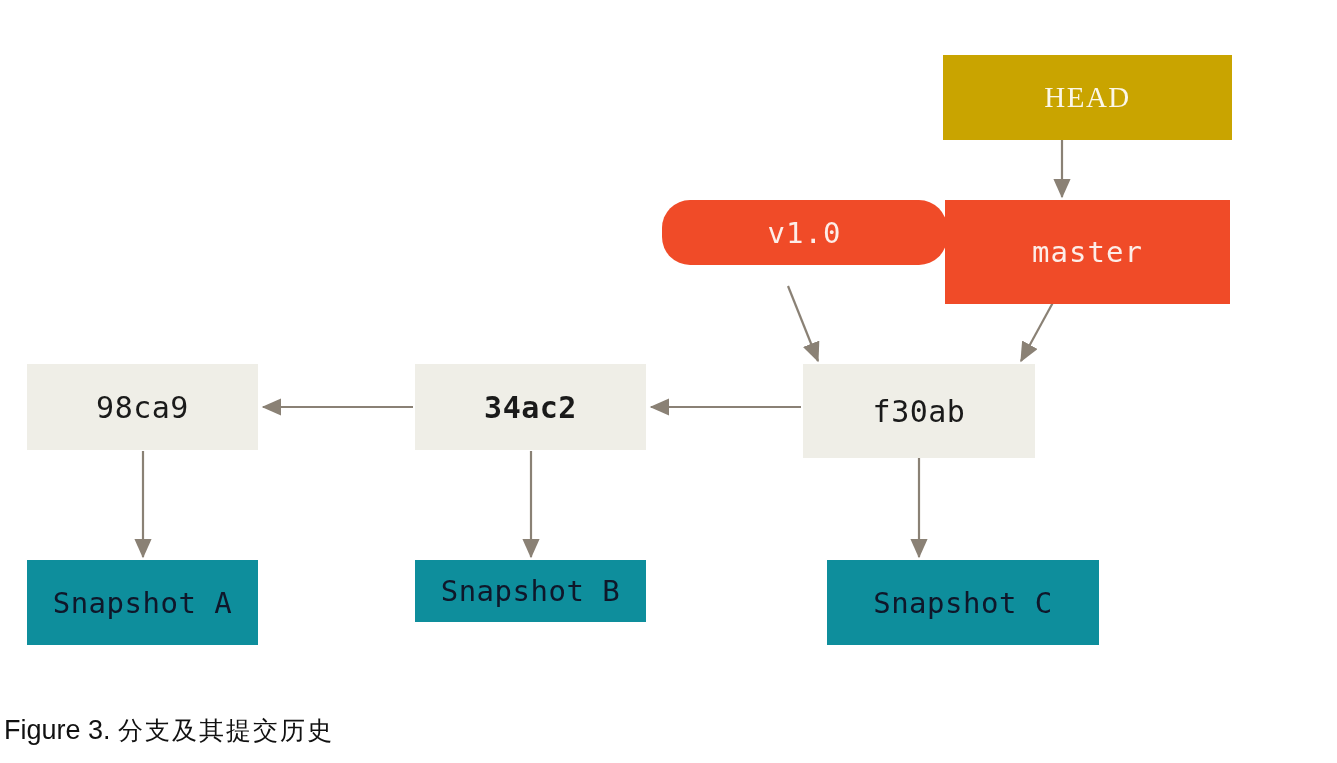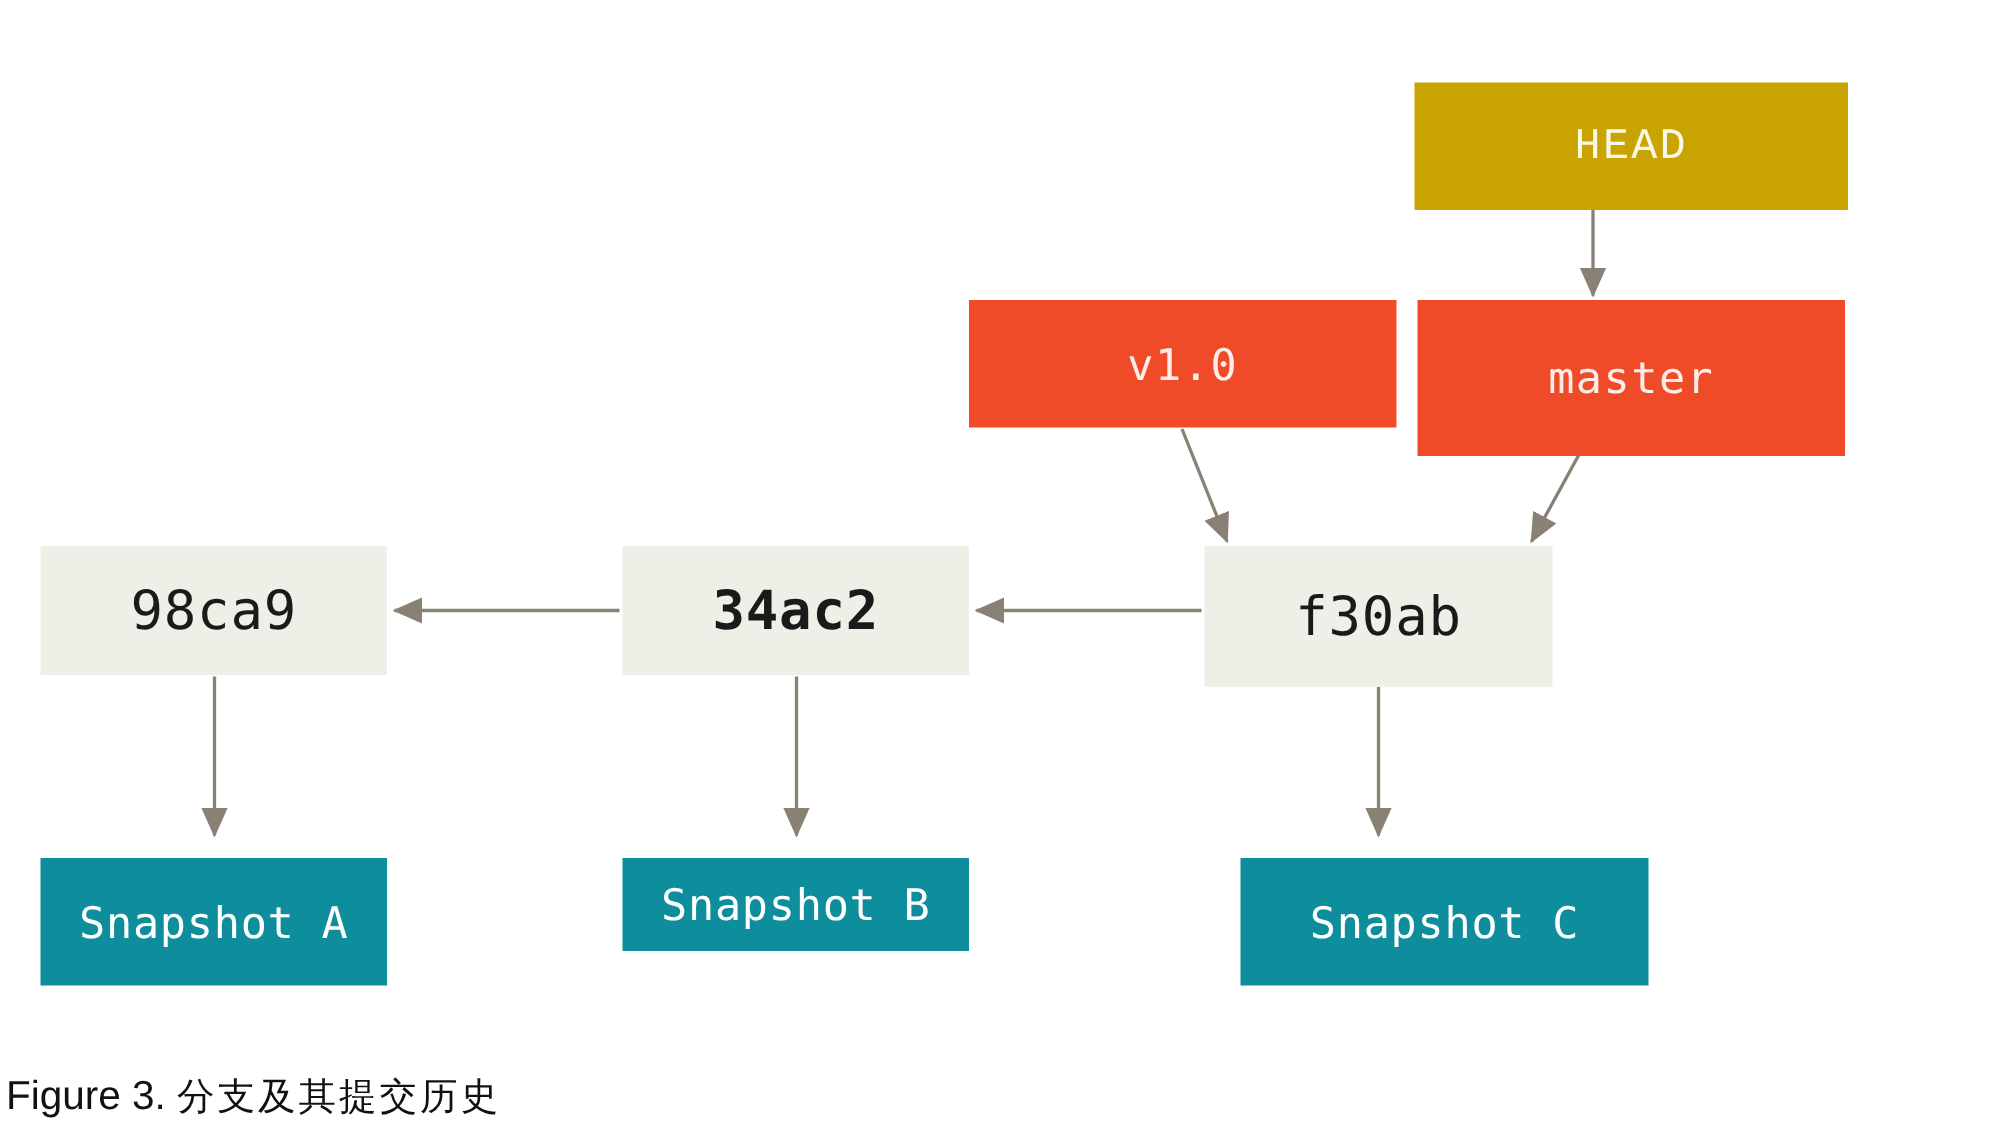--- a/index.html
+++ b/index.html
@@ -25,46 +25,45 @@
     position: absolute;
     display: flex;
     align-items: center;
     justify-content: center;
     box-sizing: border-box;
     letter-spacing: 0.5px;
   }
   .node-head {
     background: #C9A400;
     color: #FBF7E8;
-    font-family: Liberation Mono, monospace;
+    font-family: Liberation Serif, serif;
     font-size: 29px;
     letter-spacing: 1.5px;
     align-items: center;
   }
   .node-ref {
     background: #F04B28;
     color: #FDEDE8;
     font-family: "DejaVu Sans Mono", monospace;
     font-size: 29px;
     letter-spacing: 1px;
   }
   .node-commit {
     background: #EFEEE7;
     color: #1A1A1A;
     font-family: "DejaVu Sans Mono", monospace;
-    font-size: 36px;
+    font-size: 30px;
     letter-spacing: 0.5px;
   }
   .node-snapshot {
     background: #0E8E9C;
-    color: #ffffff;
+    color: #0f172a;
     font-family: "DejaVu Sans Mono", monospace;
     font-size: 29px;
     letter-spacing: 0.5px;
-    margin-top: 12px;
   }
   .caption {
     position: absolute;
     left: 4px;
     top: 690px;
     font-family: "Liberation Sans", sans-serif;
     font-size: 27px;
     color: #111111;
     white-space: nowrap;
     margin-top: 24px;
@@ -125,21 +124,21 @@
 
     <g>
       <line x1="919" y1="451" x2="919" y2="557" stroke="#8A8175" stroke-width="2.2" marker-end="url(#ah)"></line>
     </g>
   </svg>
 
   <div class="node node-head" style="left:943px; top:55px; width:289px; height:85px;">
     <span>HEAD</span>
   </div>
 
-  <div class="node node-ref" style="left:646px; top:200px; width:285px; height:85px;">
+  <div class="node node-ref" style="left:662px; top:200px; width:285px; height:65px;border-radius:28px;">
     <span>v1.0</span>
   </div>
 
   <div class="node node-ref" style="left:945px; top:200px; width:285px; height:104px;">
     <span>master</span>
   </div>
 
   <div class="node node-commit" style="left:27px; top:364px; width:231px; height:86px;">
     <span>98ca9</span>
   </div>

